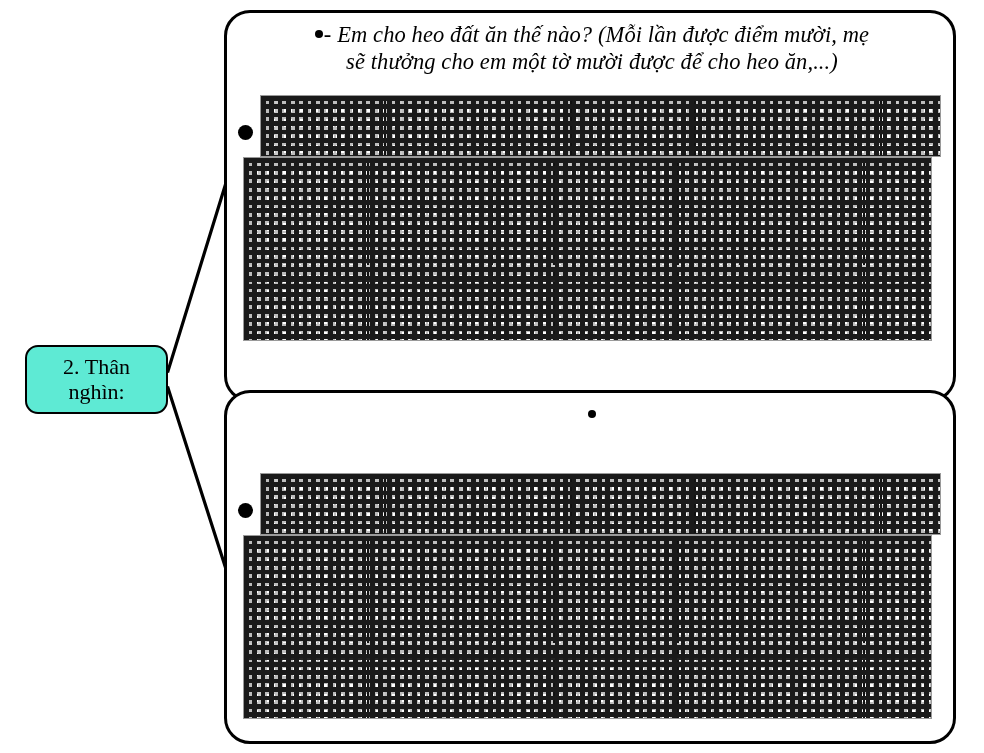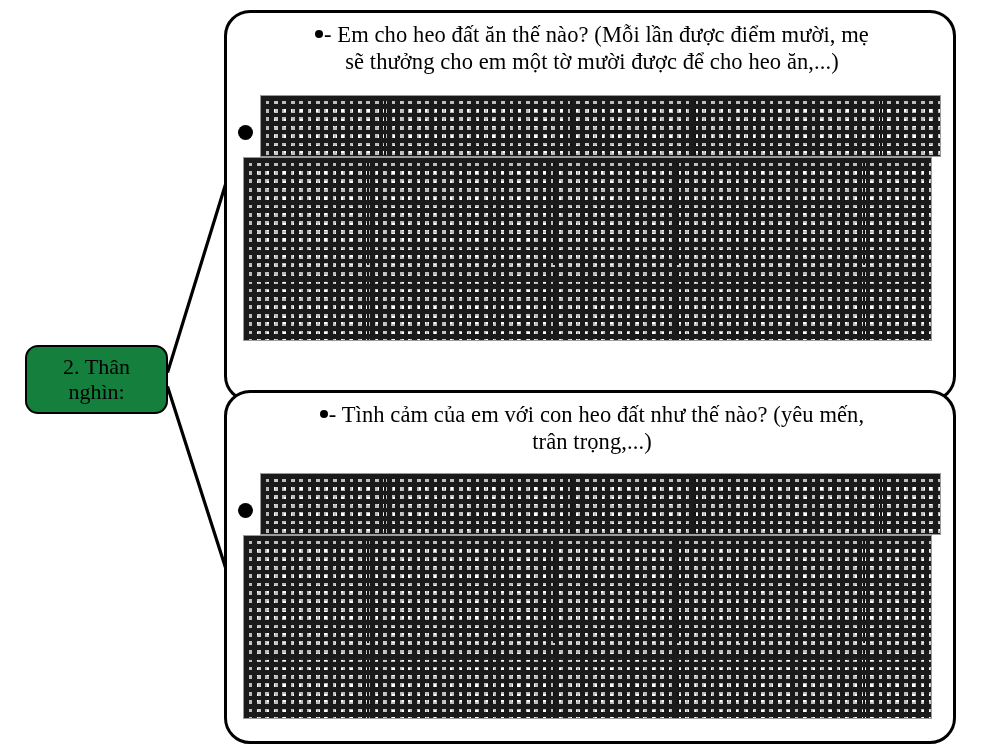--- a/index.html
+++ b/index.html
@@ -33,21 +33,21 @@
 
   
   .label-box {
     position: absolute;
     left: 25px;
     top: 345px;
     width: 143px;
     height: 69px;
     border: 2.5px solid #000;
     border-radius: 13px;
-    background: #15803d;
+    background: #5eead4;
     box-sizing: border-box;
     display: flex;
     align-items: center;
     justify-content: center;
     text-align: center;
     line-height: 1.12;
     font-size: 22px;
     color: #000;
     z-index: 5;
   }
@@ -56,21 +56,21 @@
   
   .panel {
     position: absolute;
     border: 3px solid #000;
     border-radius: 26px;
     background: #fff;
     box-sizing: border-box;
     overflow: hidden;
     z-index: 3;
   }
-  #panel-1 { left: 224px; top: 10px; width: 732px; height: 392px; }
+  #panel-1 { left: 224px; top: 10px; width: 732px; height: 392px; font-style: italic; }
   #panel-2 { left: 224px; top: 390px; width: 732px; height: 354px; }
 
   .panel-text {
     position: absolute;
     left: 18px;
     right: 14px;
     top: 8px;
     text-align: center;
     font-size: 22.5px;
     line-height: 1.22;
@@ -254,22 +254,21 @@
       <div class="hline-light" style="top:107px;"></div>
       <div class="hline-light" style="top:169px;"></div>
     </div>
 
     <div class="row-bullet" style="left:11px; top:112px;"></div>
   </div>
 
   <div class="panel" id="panel-2">
 
     <div class="panel-text">
-      <span class="lead-dot"></span><span>- Tình cảm của em với con heo đất như thế nào? (yêu mến,</span><br>
-      <span>trân trọng,...)</span>
+      <span class="lead-dot"></span><br>
     </div>
 
     <div class="grid grid-strip" style="left:33px; top:80px; width:681px;">
       <div class="vline" style="left:60.5px;"></div>
       <div class="vline" style="left:122.5px;"></div>
       <div class="vline" style="left:184.5px;"></div>
       <div class="vline" style="left:246.5px;"></div>
       <div class="vline" style="left:308.5px;"></div>
       <div class="vline" style="left:370.5px;"></div>
       <div class="vline" style="left:432.5px;"></div>

